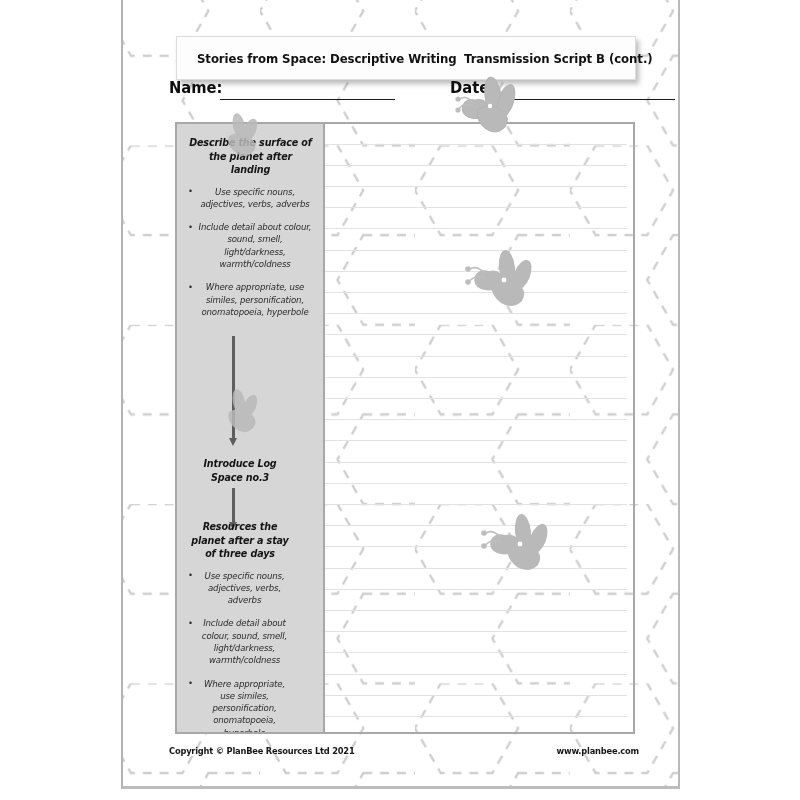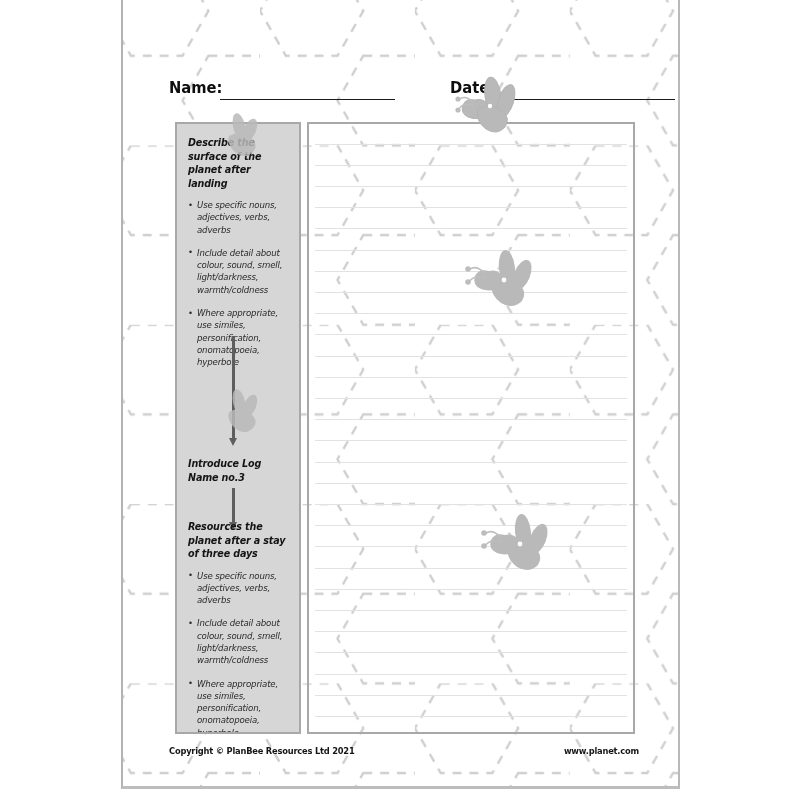--- a/index.html
+++ b/index.html
@@ -125,28 +125,29 @@
     width: 460px;
     height: 612px;
     z-index: 4;
   }
 
   
   #sidebar {
     position: absolute;
     left: 0px;
     top: 0px;
-    width: 126px;
+    width: 150px;
     height: 612px;
     background: #d6d6d6;
     border: 2.5px solid #a8a8a8;
     box-sizing: border-box;
     padding: 12px 10px 8px 11px;
     overflow: hidden;
     z-index: 2;
+    text-align: center;
   }
   .sb-heading {
     font-family: "DejaVu Sans", sans-serif;
     font-size: 9.6px;
     font-weight: bold;
     font-style: italic;
     color: #141414;
     line-height: 13.5px;
     letter-spacing: -0.15px;
     margin: 0 0 2px 0;
@@ -270,20 +271,24 @@
             <path d="M 26 0 L 78 0 L 104 45 L 78 90 L 26 90 L 0 45 Z"></path>
             <path d="M 104 90 L 156 90 L 182 135 L 156 180 L 104 180 L 78 135 Z"></path>
             <path d="M 26 90 L 78 90 L 104 135 L 78 180 L 26 180 L 0 135 Z" opacity="0"></path>
             <path d="M 104 -90 L 156 -90 L 182 -45 L 156 0 L 104 0 L 78 -45 Z"></path>
           </g>
         </pattern>
       </defs>
       <rect x="-20" y="-20" width="620" height="840" fill="url(#hexpat)"></rect>
     </svg>
 
+    <div id="title-banner">
+      <span class="title-left">Stories from Space: Descriptive Writing</span>
+      <span class="title-right">Transmission Script B (cont.)</span>
+    </div>
 
     <div id="namedate">
       <span id="name-label" class="nd-label">Name:</span>
       <div id="name-rule" class="nd-rule"></div>
       <span id="date-label" class="nd-label">Date:</span>
       <div id="date-rule" class="nd-rule"></div>
     </div>
 
     <div id="content-row">
 
@@ -330,21 +335,21 @@
             <li>Where appropriate, use similes, personification, onomatopoeia, hyperbole</li>
           </ul>
         </div>
 
         <div class="arrow" style="top:212px;height:110px;">
           <div class="shaft" style="height:102px;"></div>
           <div class="head" style="top:102px;"></div>
         </div>
 
         <div style="position:absolute;left:11px;top:333px;width:104px;">
-          <p class="sb-heading">Introduce Log Name no.3</p>
+          <p class="sb-heading">Introduce Log Space no.3</p>
         </div>
 
         <div class="arrow" style="top:364px;height:42px;">
           <div class="shaft" style="height:34px;"></div>
           <div class="head" style="top:34px;"></div>
         </div>
 
         <div style="position:absolute;left:11px;top:396px;width:104px;">
           <p class="sb-heading">Resources the planet after a stay of three days</p>
           <ul class="sb-list">
@@ -416,17 +421,17 @@
         <path d="M26 24 q-10 -9 -16 -3"></path>
         <path d="M27 29 q-12 -4 -17 4"></path>
       </g>
       <circle cx="9" cy="20" r="2.8" fill="#bdbdbd"></circle>
       <circle cx="9" cy="33" r="2.8" fill="#bdbdbd"></circle>
       <circle cx="45" cy="31" r="2.4" fill="#ffffff"></circle>
     </svg>
 
     <div id="footer">
       <span id="copyright" class="foot-text">Copyright © PlanBee Resources Ltd 2021</span>
-      <span id="website" class="foot-text">www.planet.com</span>
+      <span id="website" class="foot-text">www.planbee.com</span>
     </div>
 
   </div>
 </div>
 
 </body></html>

